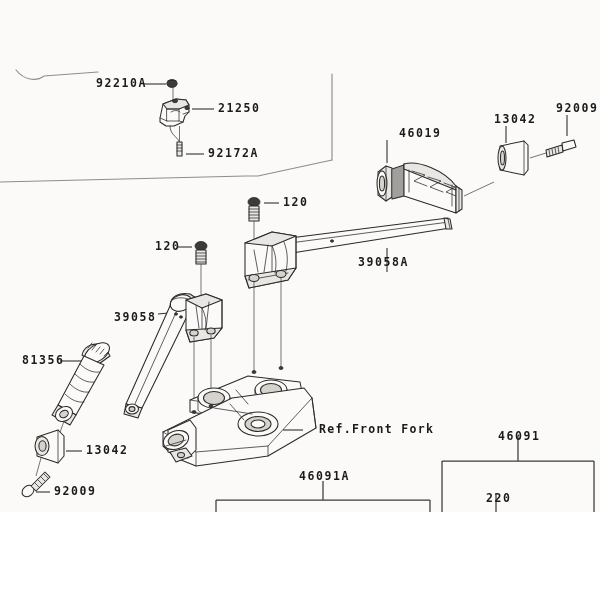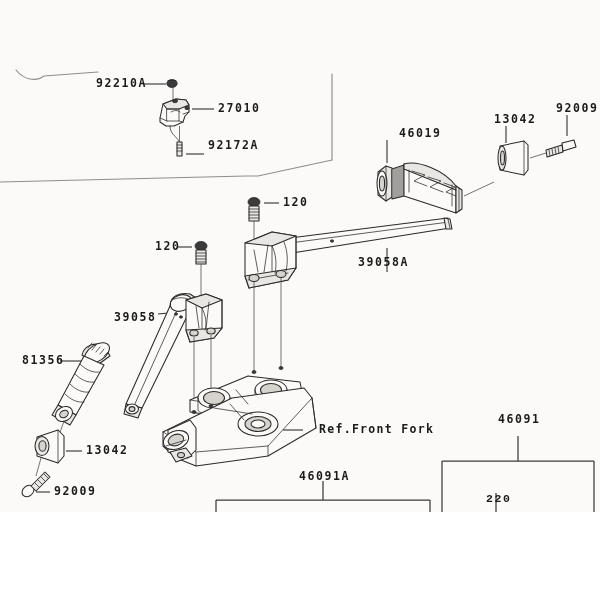--- a/index.html
+++ b/index.html
@@ -293,30 +293,30 @@
       <path class="brk" d="M518,436 L518,461"></path>
       <path class="brk" d="M442,461 L594,461"></path>
       <path class="brk" d="M442,461 L442,600"></path>
       <path class="brk" d="M594,461 L594,600"></path>
       <path class="brk" d="M496,493 L496,600"></path>
     </g>
 
   </svg>
 
   <div class="lbl" style="left:96px;  top:78px;">92210A</div>
-  <div class="lbl" style="left:218px; top:103px;">27010</div>
-  <div class="lbl" style="left:208px; top:140px;">92172A</div>
+  <div class="lbl" style="left:218px; top:103px;">21250</div>
+  <div class="lbl" style="left:208px; top:148px;">92172A</div>
   <div class="lbl" style="left:371px; top:128px;margin-left:28px;">46019</div>
   <div class="lbl" style="left:494px; top:114px;">13042</div>
   <div class="lbl" style="left:556px; top:103px;">92009</div>
   <div class="lbl" style="left:283px; top:197px;">120</div>
   <div class="lbl" style="left:155px; top:241px;">120</div>
   <div class="lbl" style="left:358px; top:257px;">39058A</div>
   <div class="lbl" style="left:114px; top:312px;">39058</div>
   <div class="lbl" style="left:22px;  top:355px;">81356</div>
   <div class="lbl" style="left:86px;  top:445px;">13042</div>
   <div class="lbl" style="left:54px;  top:486px;">92009</div>
   <div class="lbl ref" style="left:307px; top:424px;">Ref.Front Fork</div>
   <div class="lbl" style="left:299px; top:471px;">46091A</div>
-  <div class="lbl" style="left:498px; top:414px;">46091</div>
-  <div class="lbl" style="left:486px; top:493px;font-family:Liberation Mono, monospace;">220</div>
+  <div class="lbl" style="left:498px; top:431px;">46091</div>
+  <div class="lbl" style="left:486px; top:493px;">220</div>
 
 </div>
 
 </body></html>

